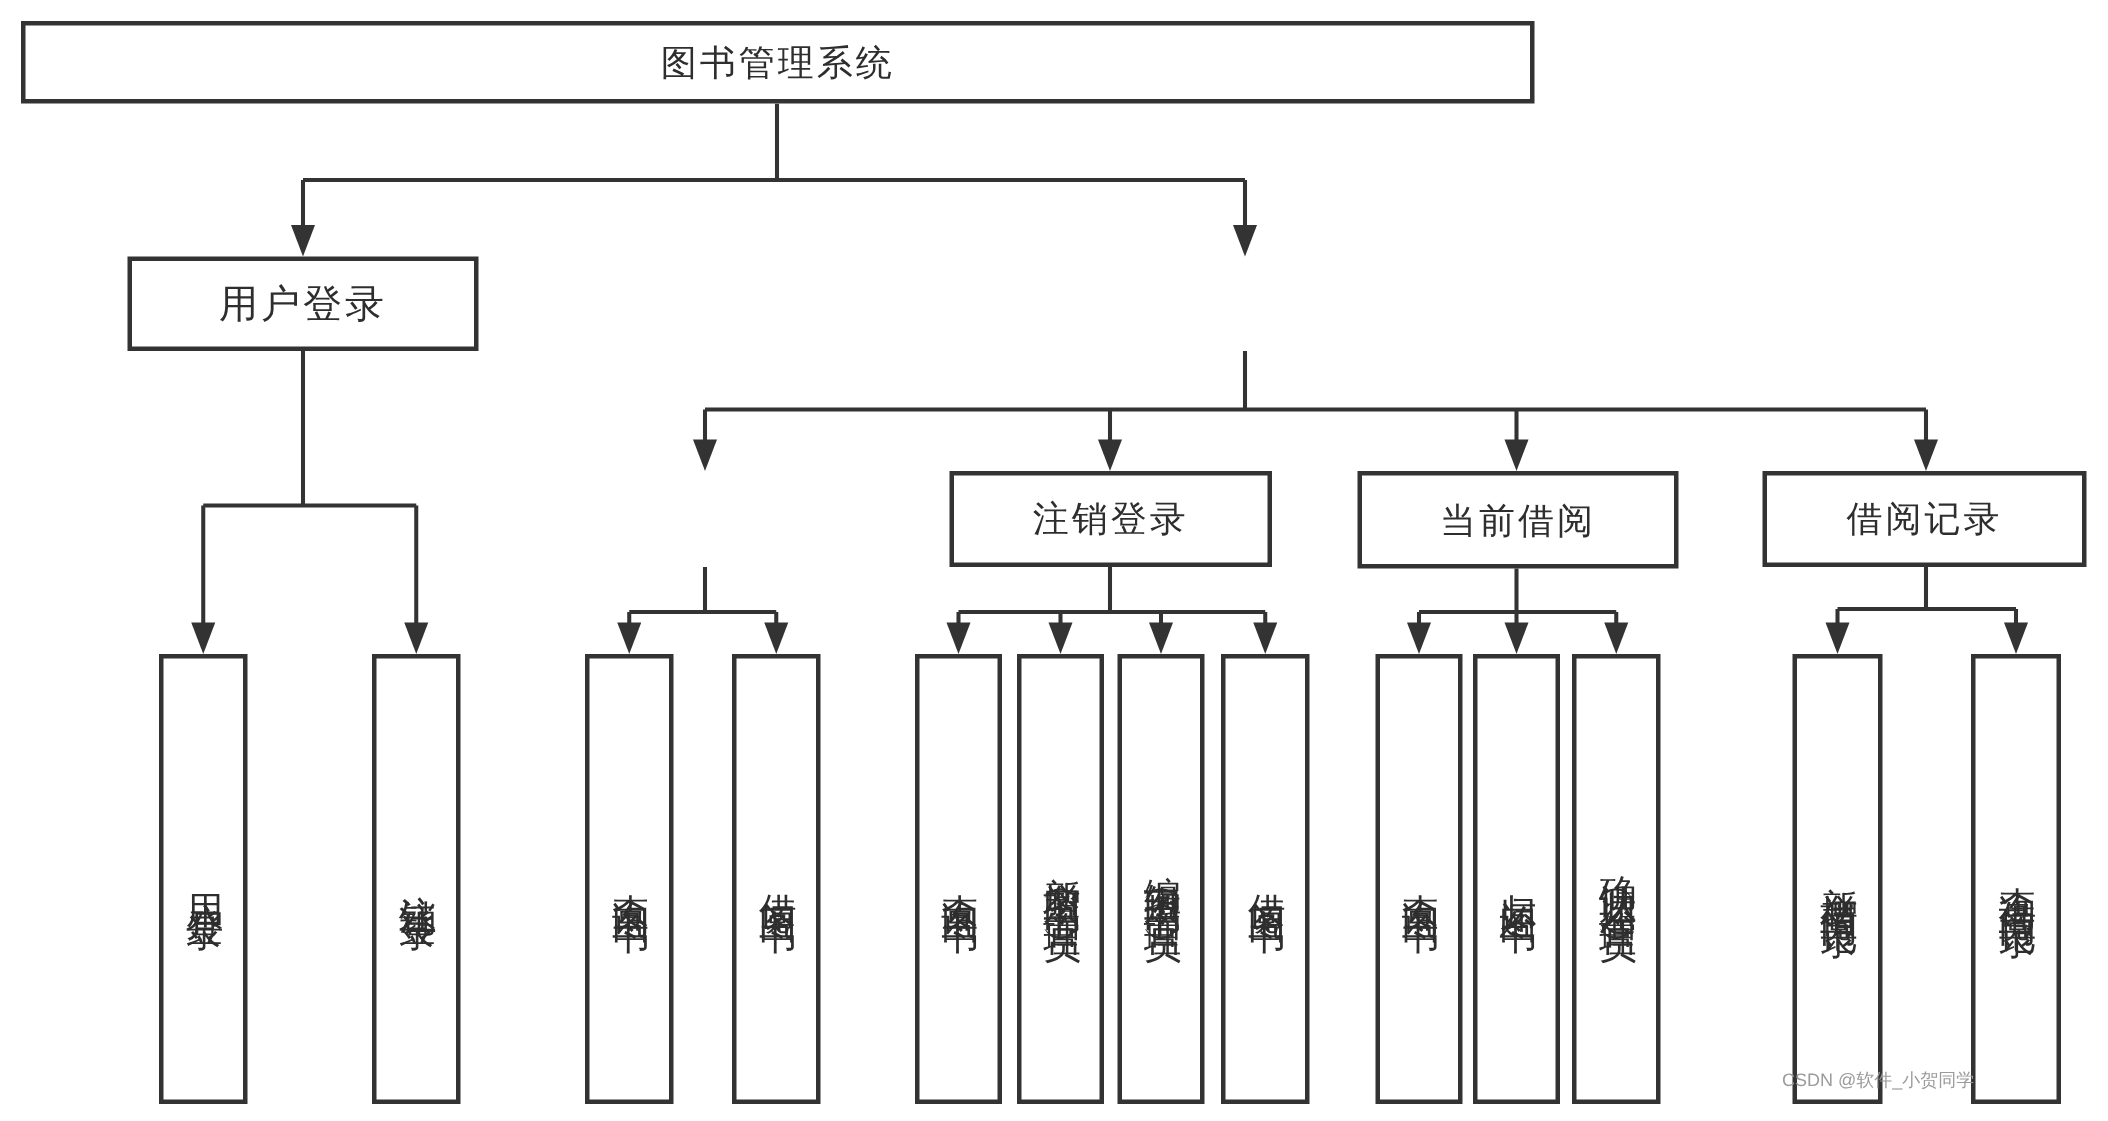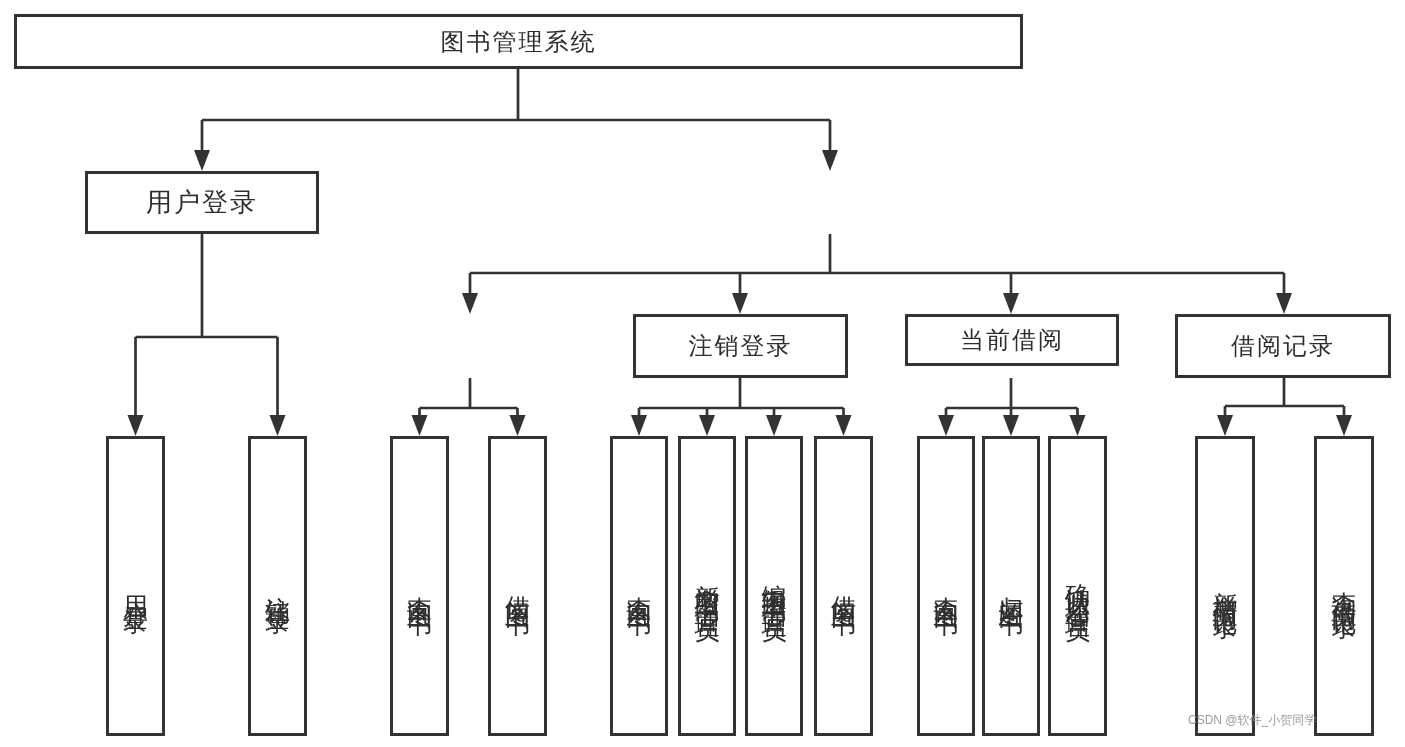--- a/index.html
+++ b/index.html
@@ -88,21 +88,21 @@
       <polygon points="1217,415 1233,415 1225,436"></polygon>
       <polygon points="1336,415 1352,415 1344,436"></polygon>
     </g>
   </svg>
 
   <div class="box hbox" style="left:14px;top:14px;width:1009px;height:55px;">图书管理系统</div>
 
   <div class="box hbox lvl2" style="left:85px;top:171px;width:234px;height:63px;">用户登录</div>
 
   <div class="box hbox" style="left:633px;top:314px;width:215px;height:64px;">注销登录</div>
-  <div class="box hbox" style="left:905px;top:314px;width:214px;height:52px;">当前借阅</div>
+  <div class="box hbox" style="left:905px;top:314px;width:214px;height:65px;">当前借阅</div>
   <div class="box hbox" style="left:1175px;top:314px;width:216px;height:64px;">借阅记录</div>
 
   <div class="box vbox" style="left:106px;top:436px;width:59px;height:300px;">用户登录</div>
   <div class="box vbox" style="left:248px;top:436px;width:59px;height:300px;">注销登录</div>
 
   <div class="box vbox" style="left:390px;top:436px;width:59px;height:300px;">查询图书</div>
   <div class="box vbox" style="left:488px;top:436px;width:59px;height:300px;">借阅图书</div>
 
   <div class="box vbox" style="left:610px;top:436px;width:58px;height:300px;">查询图书</div>
   <div class="box vbox" style="left:678px;top:436px;width:58px;height:300px;">新增图书（管理员）</div>

